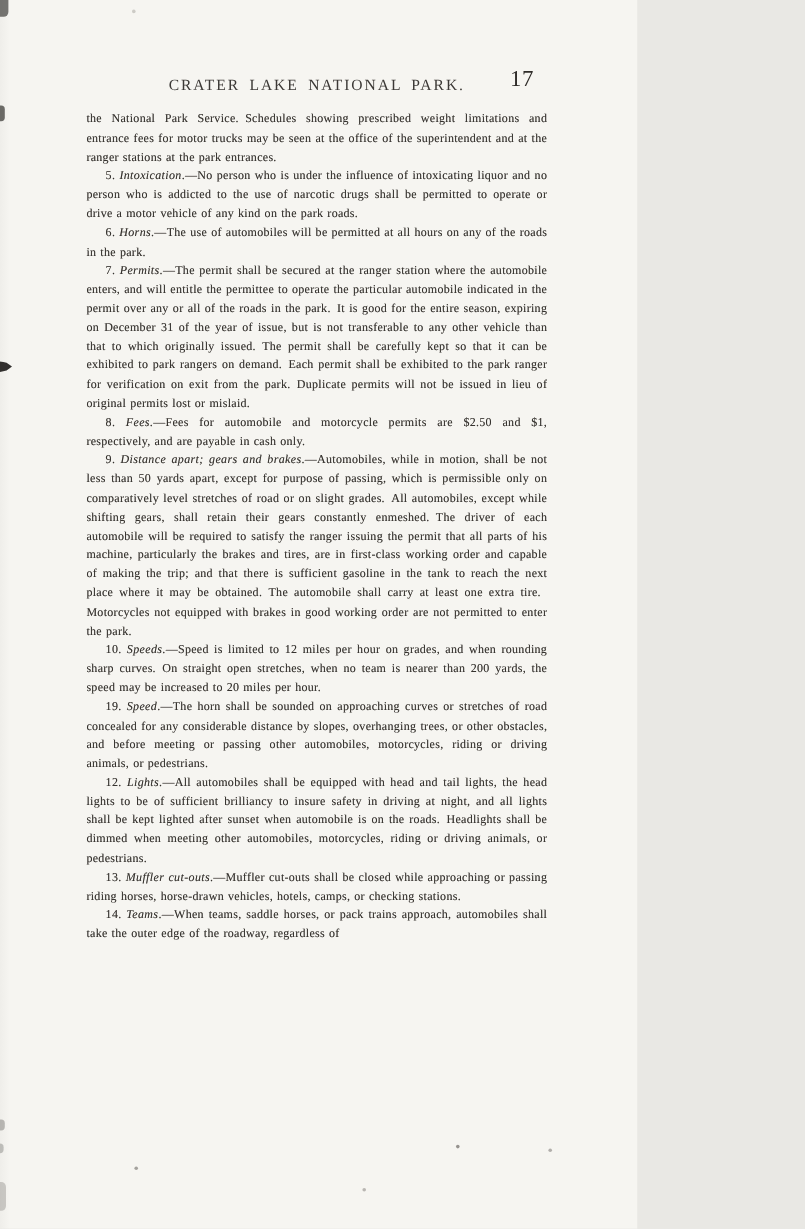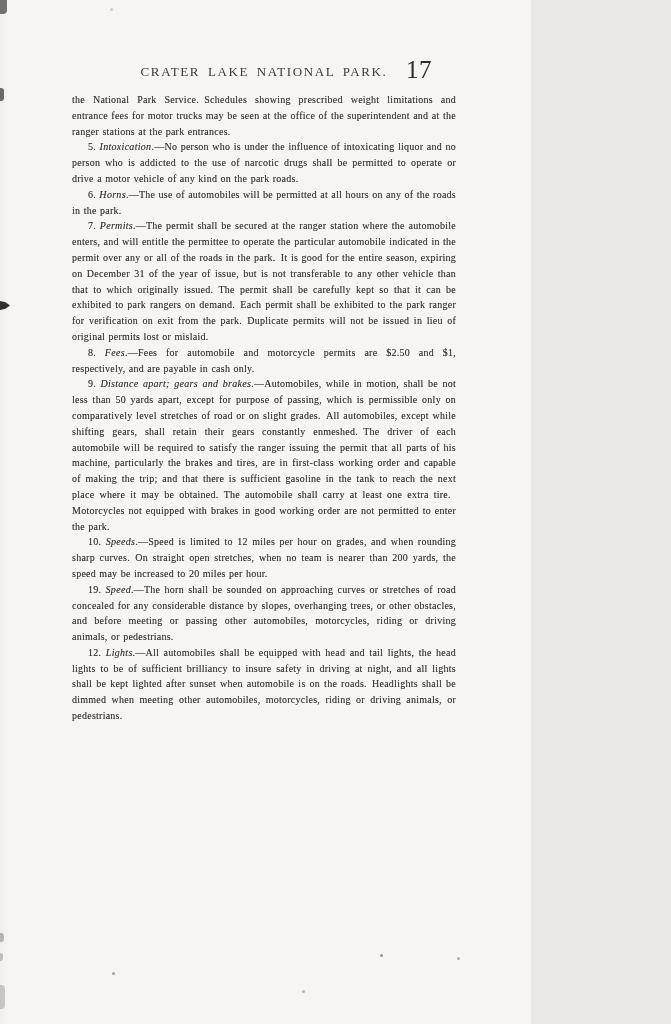--- a/index.html
+++ b/index.html
@@ -22,22 +22,22 @@
     height: 22px;
   }
   .running-title {
     font-size: 13px;
     letter-spacing: 1.6px;
     word-spacing: 3px;
     color: #3c3936;
   }
   .page-number {
     position: absolute;
-    top: -6px; right: 24px;
-    font-size: 25px;
+    top: -6px; right: 11px;
+    font-size: 19px;
     letter-spacing: 0.5px;
     color: #2f2c29;
   }
   .body-text {
     position: absolute;
     top: 92px; left: 72px; right: 75px;
     font-size: 10px;
     line-height: 15.8px;
     letter-spacing: 0.25px;
     word-spacing: 0.6px;
@@ -89,14 +89,16 @@
   <div class="body-text" id="paragraphs">
       <p class="para continuation">the National Park Service. Schedules showing prescribed weight limitations and entrance fees for motor trucks may be seen at the office of the superintendent and at the ranger stations at the park entrances.</p>
       <p class="para"><span>5. </span><i>Intoxication</i>.—No person who is under the influence of intoxicating liquor and no person who is addicted to the use of narcotic drugs shall be permitted to operate or drive a motor vehicle of any kind on the park roads.</p>
       <p class="para"><span>6. </span><i>Horns</i>.—The use of automobiles will be permitted at all hours on any of the roads in the park.</p>
       <p class="para"><span>7. </span><i>Permits</i>.—The permit shall be secured at the ranger station where the automobile enters, and will entitle the permittee to operate the particular automobile indicated in the permit over any or all of the roads in the park. It is good for the entire season, expiring on December 31 of the year of issue, but is not transferable to any other vehicle than that to which originally issued. The permit shall be carefully kept so that it can be exhibited to park rangers on demand. Each permit shall be exhibited to the park ranger for verification on exit from the park. Duplicate permits will not be issued in lieu of original permits lost or mislaid.</p>
       <p class="para"><span>8. </span><i>Fees</i>.—Fees for automobile and motorcycle permits are $2.50 and $1, respectively, and are payable in cash only.</p>
       <p class="para"><span>9. </span><i>Distance apart; gears and brakes</i>.—Automobiles, while in motion, shall be not less than 50 yards apart, except for purpose of passing, which is permissible only on comparatively level stretches of road or on slight grades. All automobiles, except while shifting gears, shall retain their gears constantly enmeshed. The driver of each automobile will be required to satisfy the ranger issuing the permit that all parts of his machine, particularly the brakes and tires, are in first-class working order and capable of making the trip; and that there is sufficient gasoline in the tank to reach the next place where it may be obtained. The automobile shall carry at least one extra tire. Motorcycles not equipped with brakes in good working order are not permitted to enter the park.</p>
       <p class="para"><span>10. </span><i>Speeds</i>.—Speed is limited to 12 miles per hour on grades, and when rounding sharp curves. On straight open stretches, when no team is nearer than 200 yards, the speed may be increased to 20 miles per hour.</p>
       <p class="para"><span>19. </span><i>Speed</i>.—The horn shall be sounded on approaching curves or stretches of road concealed for any considerable distance by slopes, overhanging trees, or other obstacles, and before meeting or passing other automobiles, motorcycles, riding or driving animals, or pedestrians.</p>
       <p class="para"><span>12. </span><i>Lights</i>.—All automobiles shall be equipped with head and tail lights, the head lights to be of sufficient brilliancy to insure safety in driving at night, and all lights shall be kept lighted after sunset when automobile is on the roads. Headlights shall be dimmed when meeting other automobiles, motorcycles, riding or driving animals, or pedestrians.</p>
+      <p class="para"><span>13. </span><i>Muffler cut-outs</i>.—Muffler cut-outs shall be closed while approaching or passing riding horses, horse-drawn vehicles, hotels, camps, or checking stations.</p>
+      <p class="para"><span>14. </span><i>Teams</i>.—When teams, saddle horses, or pack trains approach, automobiles shall take the outer edge of the roadway, regardless of</p>
     </div>
 </div>
 
 </body></html>

